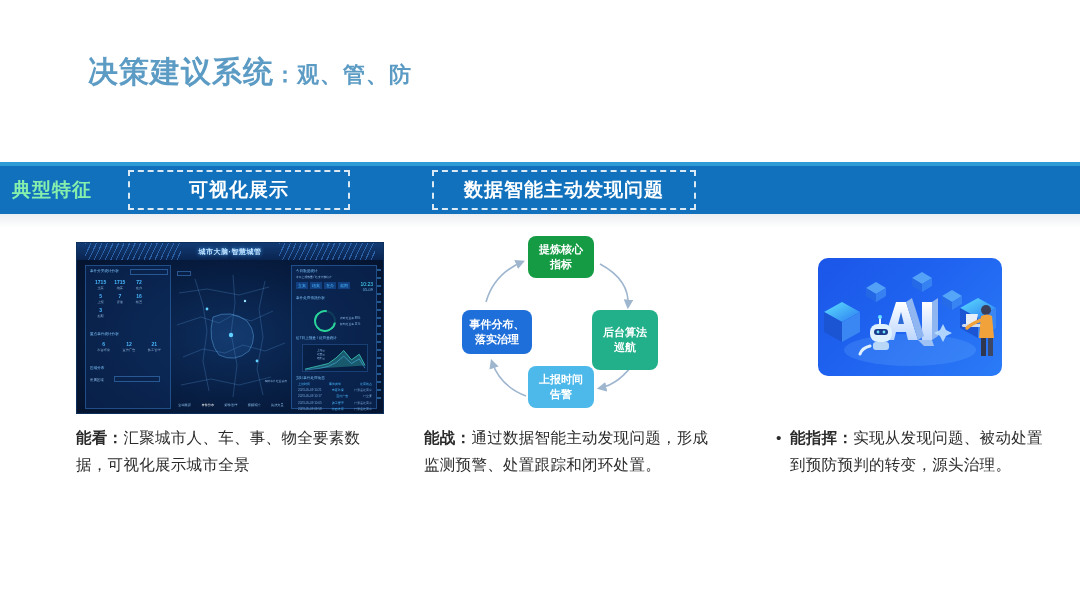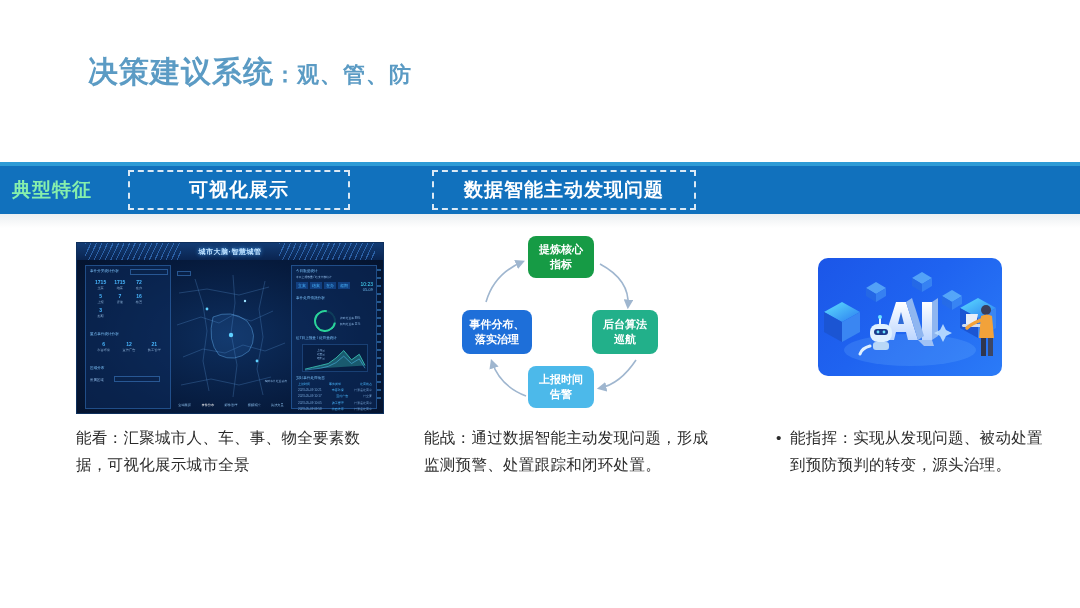--- a/index.html
+++ b/index.html
@@ -123,39 +123,39 @@
 
   
   .cycle { position:absolute; left: 440px; top: 236px; width: 246px; height: 180px; }
   .node {
     position:absolute; border-radius:8px; color:#ffffff;
     font-size:11px; font-weight:bold; line-height:1.35;
     display:flex; align-items:center; justify-content:center;
     text-align:center; padding:4px 6px; white-space:pre-line;
   }
   .node-top    { left: 88px; top: 0;  width: 66px; height: 42px; background:#169b45; }
-  .node-right  { left: 152px; top: 74px;  width: 66px; height: 44px; background:#22b08a; }
+  .node-right  { left: 152px; top: 74px;  width: 66px; height: 60px; background:#22b08a; }
   .node-bottom { left: 88px; top: 130px; width: 66px; height: 42px; background:#4cb9ea; }
   .node-left   { left: 22px;  top: 74px;  width: 70px; height: 44px; background:#1e6fd9; }
   .cycle svg { position:absolute; inset:0; }
 
   
   .ai {
     position:absolute; left: 818px; top: 258px; width: 184px; height: 118px;
     border-radius: 10px; overflow:hidden;
     background: linear-gradient(135deg,#1b56e8 0%, #1f63f0 45%, #2b7bf7 100%);
   }
   .ai svg { position:absolute; inset:0; }
 
   
   .cap {
     position:absolute; color:#2b2b2b; font-size:15.5px; line-height:1.75;
     letter-spacing:.3px;
   }
-  .cap b { font-weight:normal;text-align:center; }
+  .cap b { font-weight:bold;text-align:center; }
   .cap1 { left: 76px;  top: 424px; width: 312px; }
   .cap2 { left: 424px; top: 424px; width: 292px; }
   .cap3 { left: 790px; top: 424px; width: 262px; text-indent:0; }
   .cap3 .bullet { position:absolute; left:-14px; top:0; }
 </style>
 </head>
 <body>
 
 <div class="slide">
 

